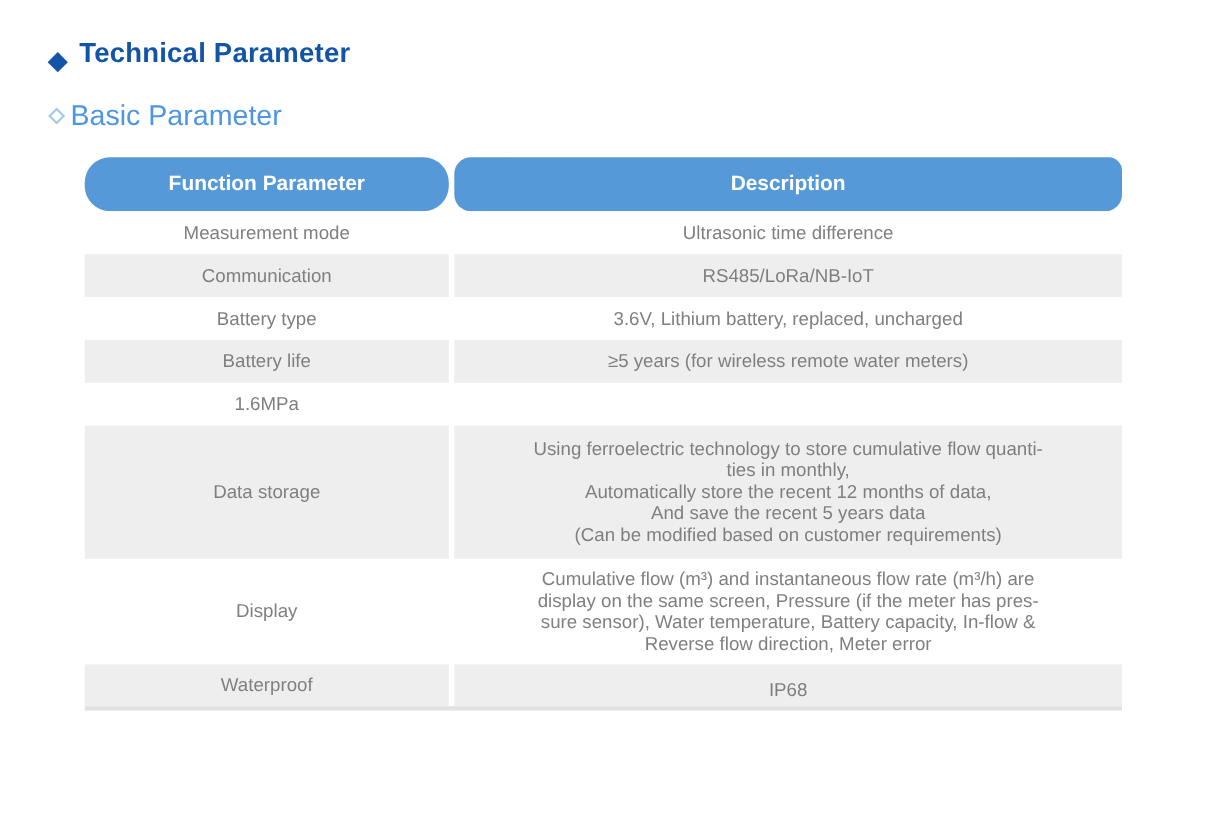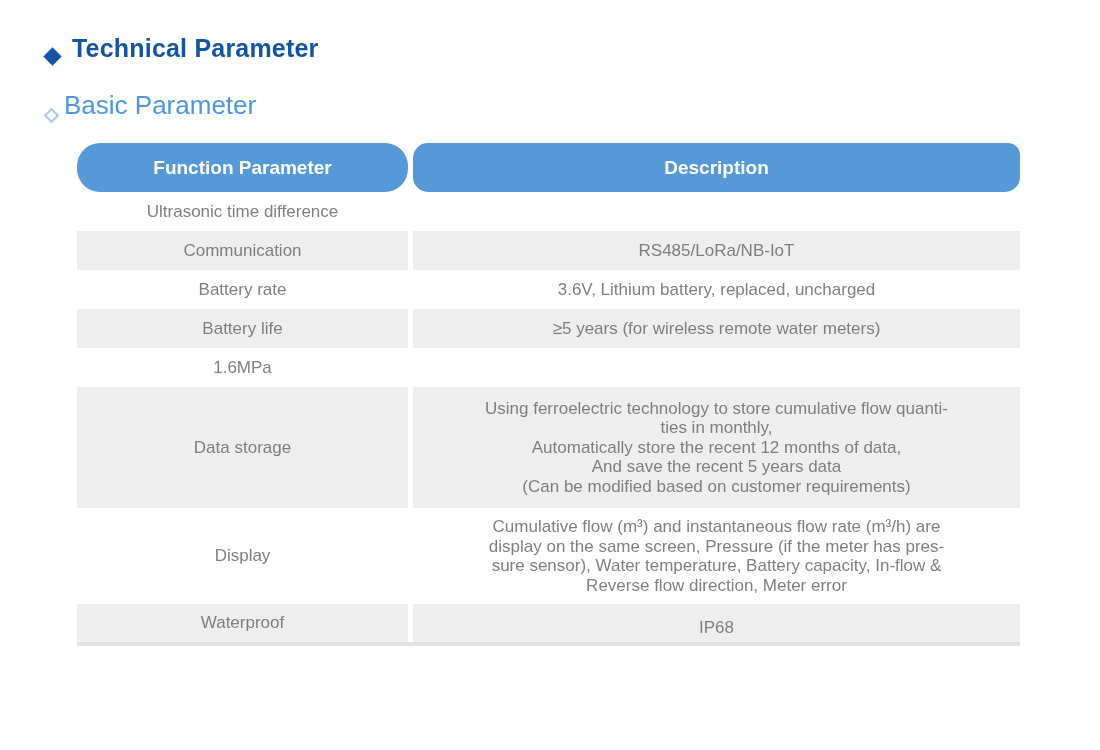--- a/index.html
+++ b/index.html
@@ -23,21 +23,21 @@
     margin: 0 13px 0 2px;
     flex: 0 0 auto;
   }
   .title-text {
     font-size: 25px; font-weight: bold; color: #1254A6;
     letter-spacing: 0.2px;
   }
 
   .subtitle-row {
     position: absolute; top: 90px; left: 44px;
-    display: flex; align-items: flex-end;
+    display: flex; align-items: center;
   }
   .diamond-hollow {
     width: 11px; height: 11px;
     border: 2px solid #A6C8EF;
     background: transparent;
     transform: rotate(45deg);
     margin: 0 7px 0 2px;
     flex: 0 0 auto;
   }
   .subtitle-text {
@@ -105,37 +105,40 @@
 <div class="param-table">
 
   <div class="grid-row table-header">
     <div class="header-cell first">Function Parameter</div>
     <div class="header-cell last">Description</div>
   </div>
 
   <div class="table-body">
 
     <div class="grid-row">
+      <div class="cell param">
+          <span>Measurement mode</span>
+        </div>
       <div class="cell desc">
           <span>Ultrasonic time difference</span>
         </div>
     </div>
 
     <div class="grid-row">
       <div class="cell param">
           <span>Communication</span>
         </div>
       <div class="cell desc">
           <span>RS485/LoRa/NB-IoT</span>
         </div>
     </div>
 
     <div class="grid-row">
       <div class="cell param">
-          <span>Battery rate</span>
+          <span>Battery type</span>
         </div>
       <div class="cell desc">
           <span>3.6V, Lithium battery, replaced, uncharged</span>
         </div>
     </div>
 
     <div class="grid-row">
       <div class="cell param">
           <span>Battery life</span>
         </div>

